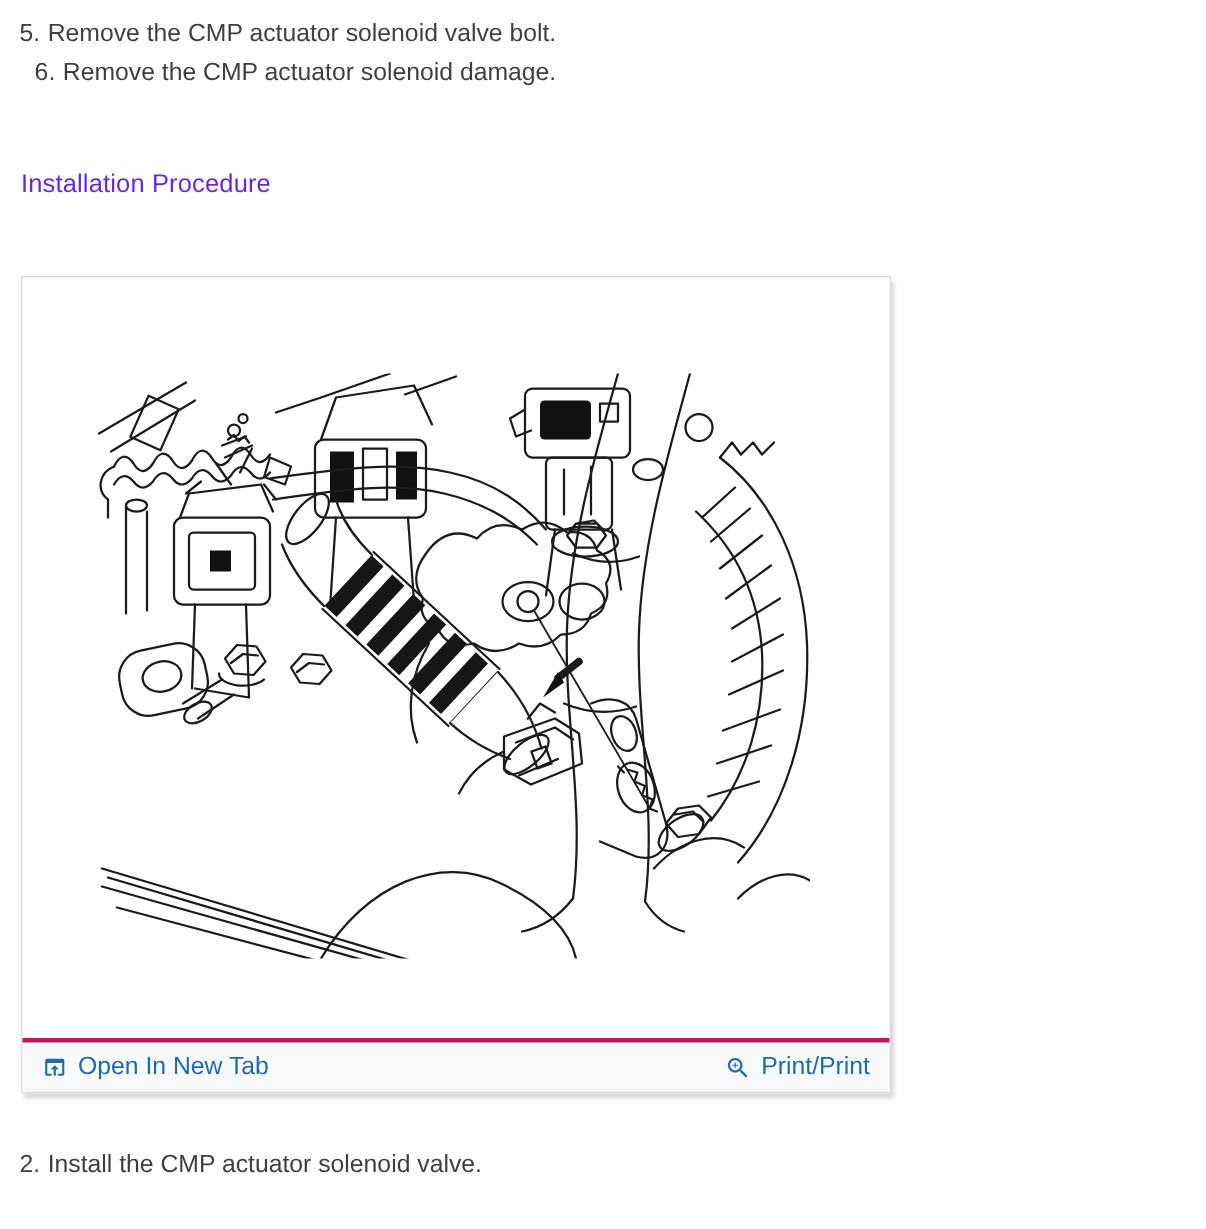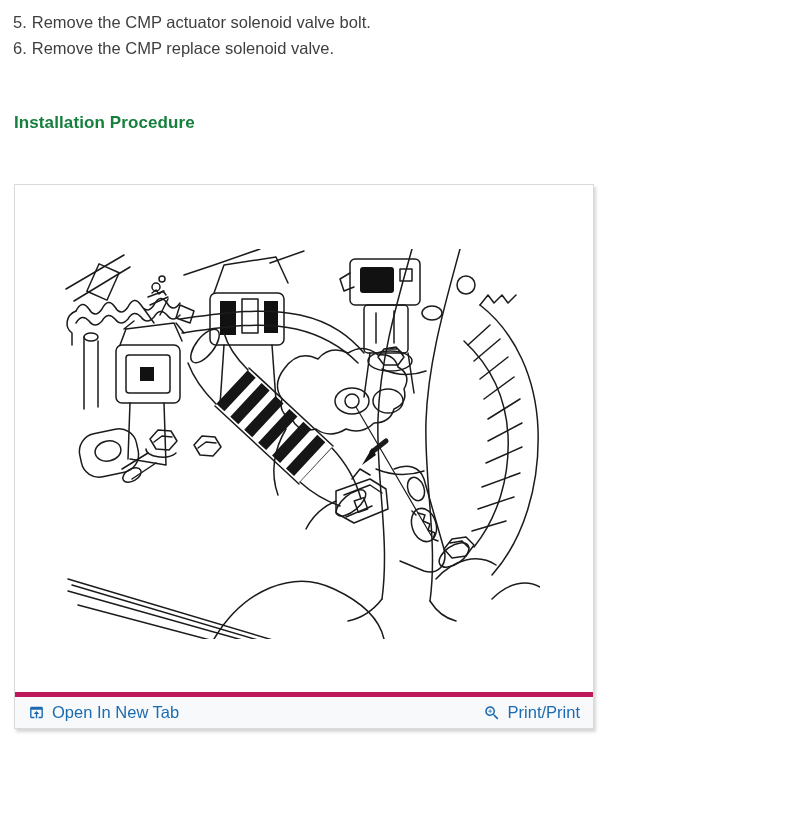--- a/index.html
+++ b/index.html
@@ -5,52 +5,52 @@
   html,body{margin:0;padding:0;}
   body{
     width:804px;height:819px;position:relative;overflow:hidden;
     background:#ffffff;
     font-family:"Liberation Sans","DejaVu Sans",sans-serif;
     color:#3f3f3f;
   }
   .step-list{position:absolute;left:13px;font-size:16.5px;line-height:25.5px;color:#3f3f3f;}
   #removal-list{top:10px;}
   #install-list{top:764px;}
-  .step{white-space:nowrap;}
+  .step{white-space:nowrap;text-align:right;}
   .step .num{margin-right:5px;}
   #section-heading{
     position:absolute;top:113px;left:14px;margin:0;
-    font-size:17px;font-weight:700;color:#15803d;letter-spacing:.1px;
+    font-size:17px;font-weight:400;color:#6d28d9;letter-spacing:.1px;
   }
   .figure-panel{
     position:absolute;left:14px;top:184px;width:578px;height:543px;
     border:1px solid #d8dadd;background:#ffffff;
     box-shadow:2px 3px 3px rgba(0,0,0,0.16);
   }
   .figure-image{position:absolute;left:0;top:0;right:0;bottom:36px;background:#ffffff;overflow:hidden;}
   .figure-image svg{position:absolute;left:49px;top:64px;}
   .figure-footer{
     position:absolute;left:0;right:0;bottom:0;height:36px;box-sizing:border-box;
-    background:#f8f9fa;border-top:5px solid #be185d;
+    background:#f8f9fa;border-top:3px solid #be185d;
     display:flex;align-items:center;justify-content:space-between;
     padding:1px 13px;
   }
   .fig-link{
     color:#1c6bb2;font-size:16.5px;text-decoration:none;cursor:pointer;
     display:flex;align-items:center;gap:7px;
   }
   .fig-link .icn{display:flex;align-items:center;}
   .eng{stroke:#1b1b1b;fill:none;stroke-width:1.5;stroke-linecap:round;stroke-linejoin:round;}
 </style>
 </head>
 <body>
 
 <div class="step-list" id="removal-list">
   <div class="step"><span class="num">5.</span><span>Remove the CMP actuator solenoid valve bolt.</span></div>
-  <div class="step"><span class="num">6.</span><span>Remove the CMP replace solenoid valve.</span></div>
+  <div class="step"><span class="num">6.</span><span>Remove the CMP actuator solenoid damage.</span></div>
 </div>
 
 <h2 id="section-heading">Installation Procedure</h2>
 
 <div class="figure-panel">
   <div class="figure-image">
 
     <svg width="476" height="390" viewBox="0 0 476 390">
       <g class="eng">
 
@@ -170,13 +170,14 @@
         <svg width="18" height="18" viewBox="0 0 24 24">
             <path fill="#1c6bb2" d="M15.5 14h-.79l-.28-.27C15.41 12.59 16 11.11 16 9.5 16 5.91 13.09 3 9.5 3S3 5.91 3 9.5 5.91 16 9.5 16c1.61 0 3.09-.59 4.23-1.57l.27.28v.79l5 5L20.49 19l-4.99-5zm-6 0C7.01 14 5 11.99 5 9.5S7.01 5 9.5 5 14 7.01 14 9.5 11.99 14 9.5 14zm2.5-4h-2v2H9v-2H7V9h2V7h1v2h2v1z"></path>
           </svg>
       </span>
       <span>Print/Print</span>
     </a>
   </div>
 </div>
 
 <div class="step-list" id="install-list">
+  <div class="step"><span class="num">2.</span><span>Install the CMP actuator solenoid valve.</span></div>
 </div>
 
 </body></html>

